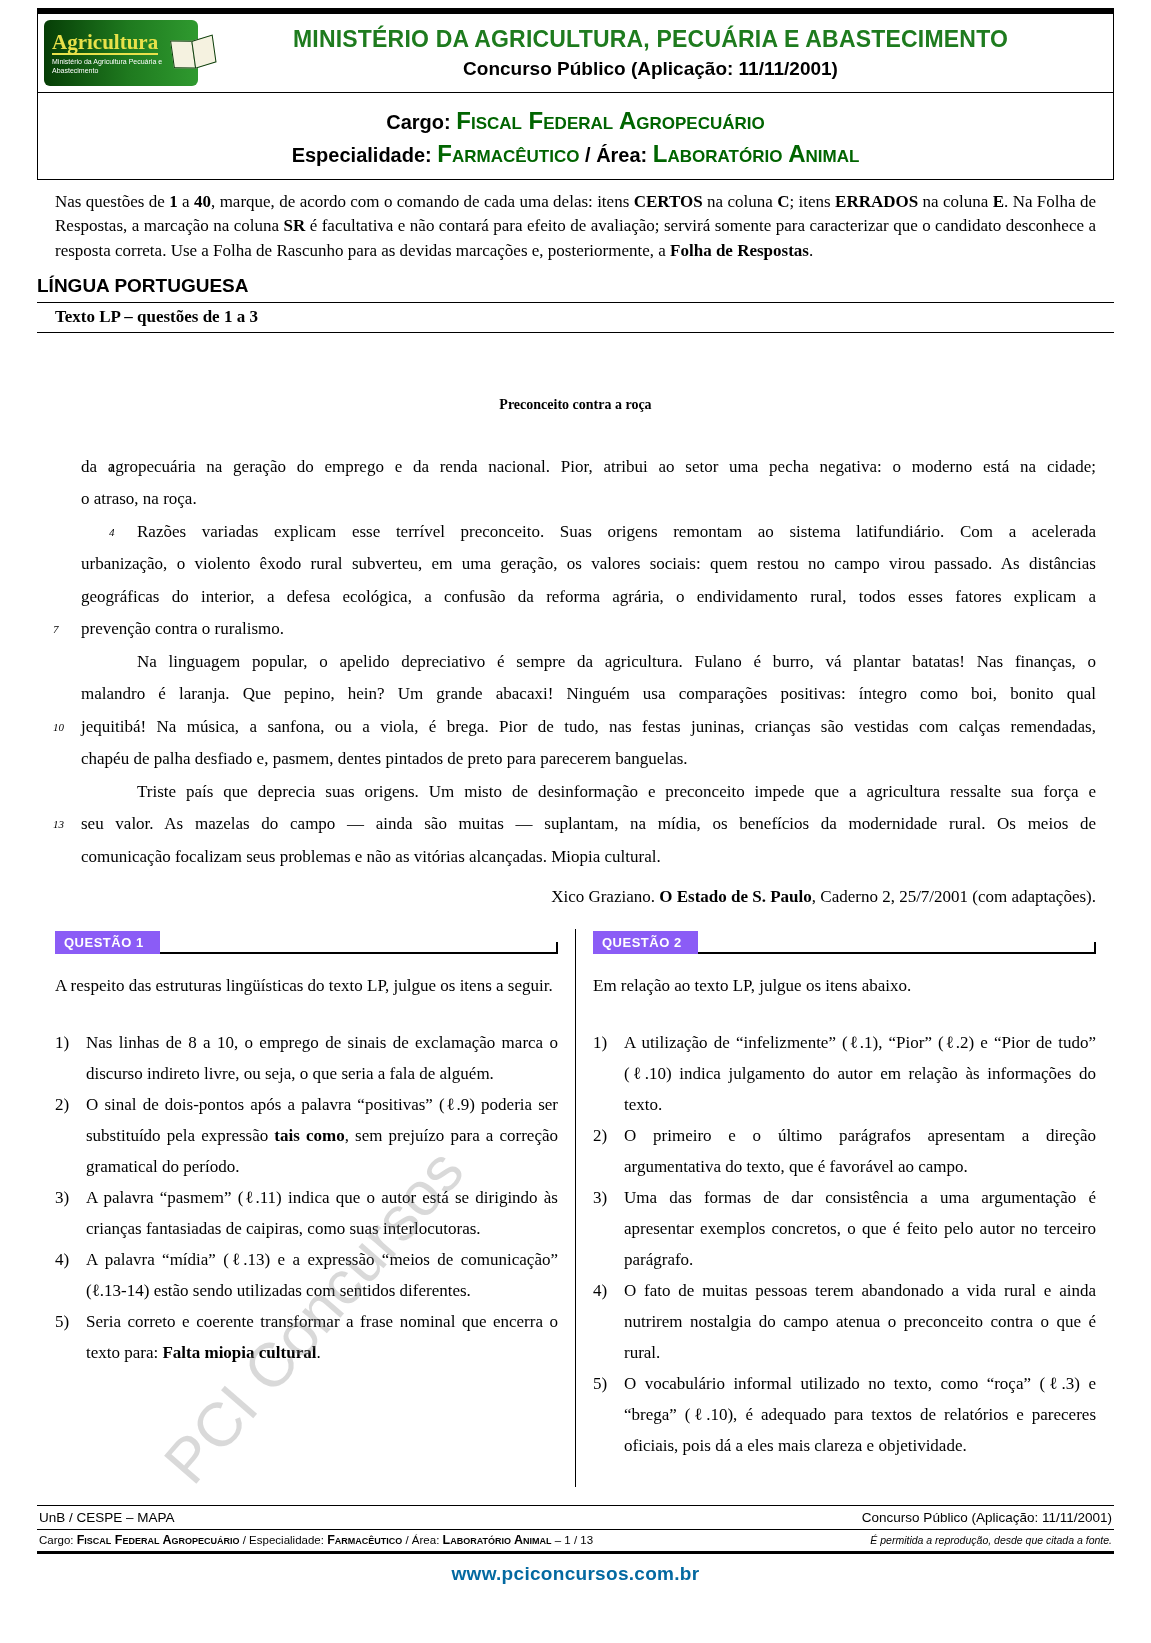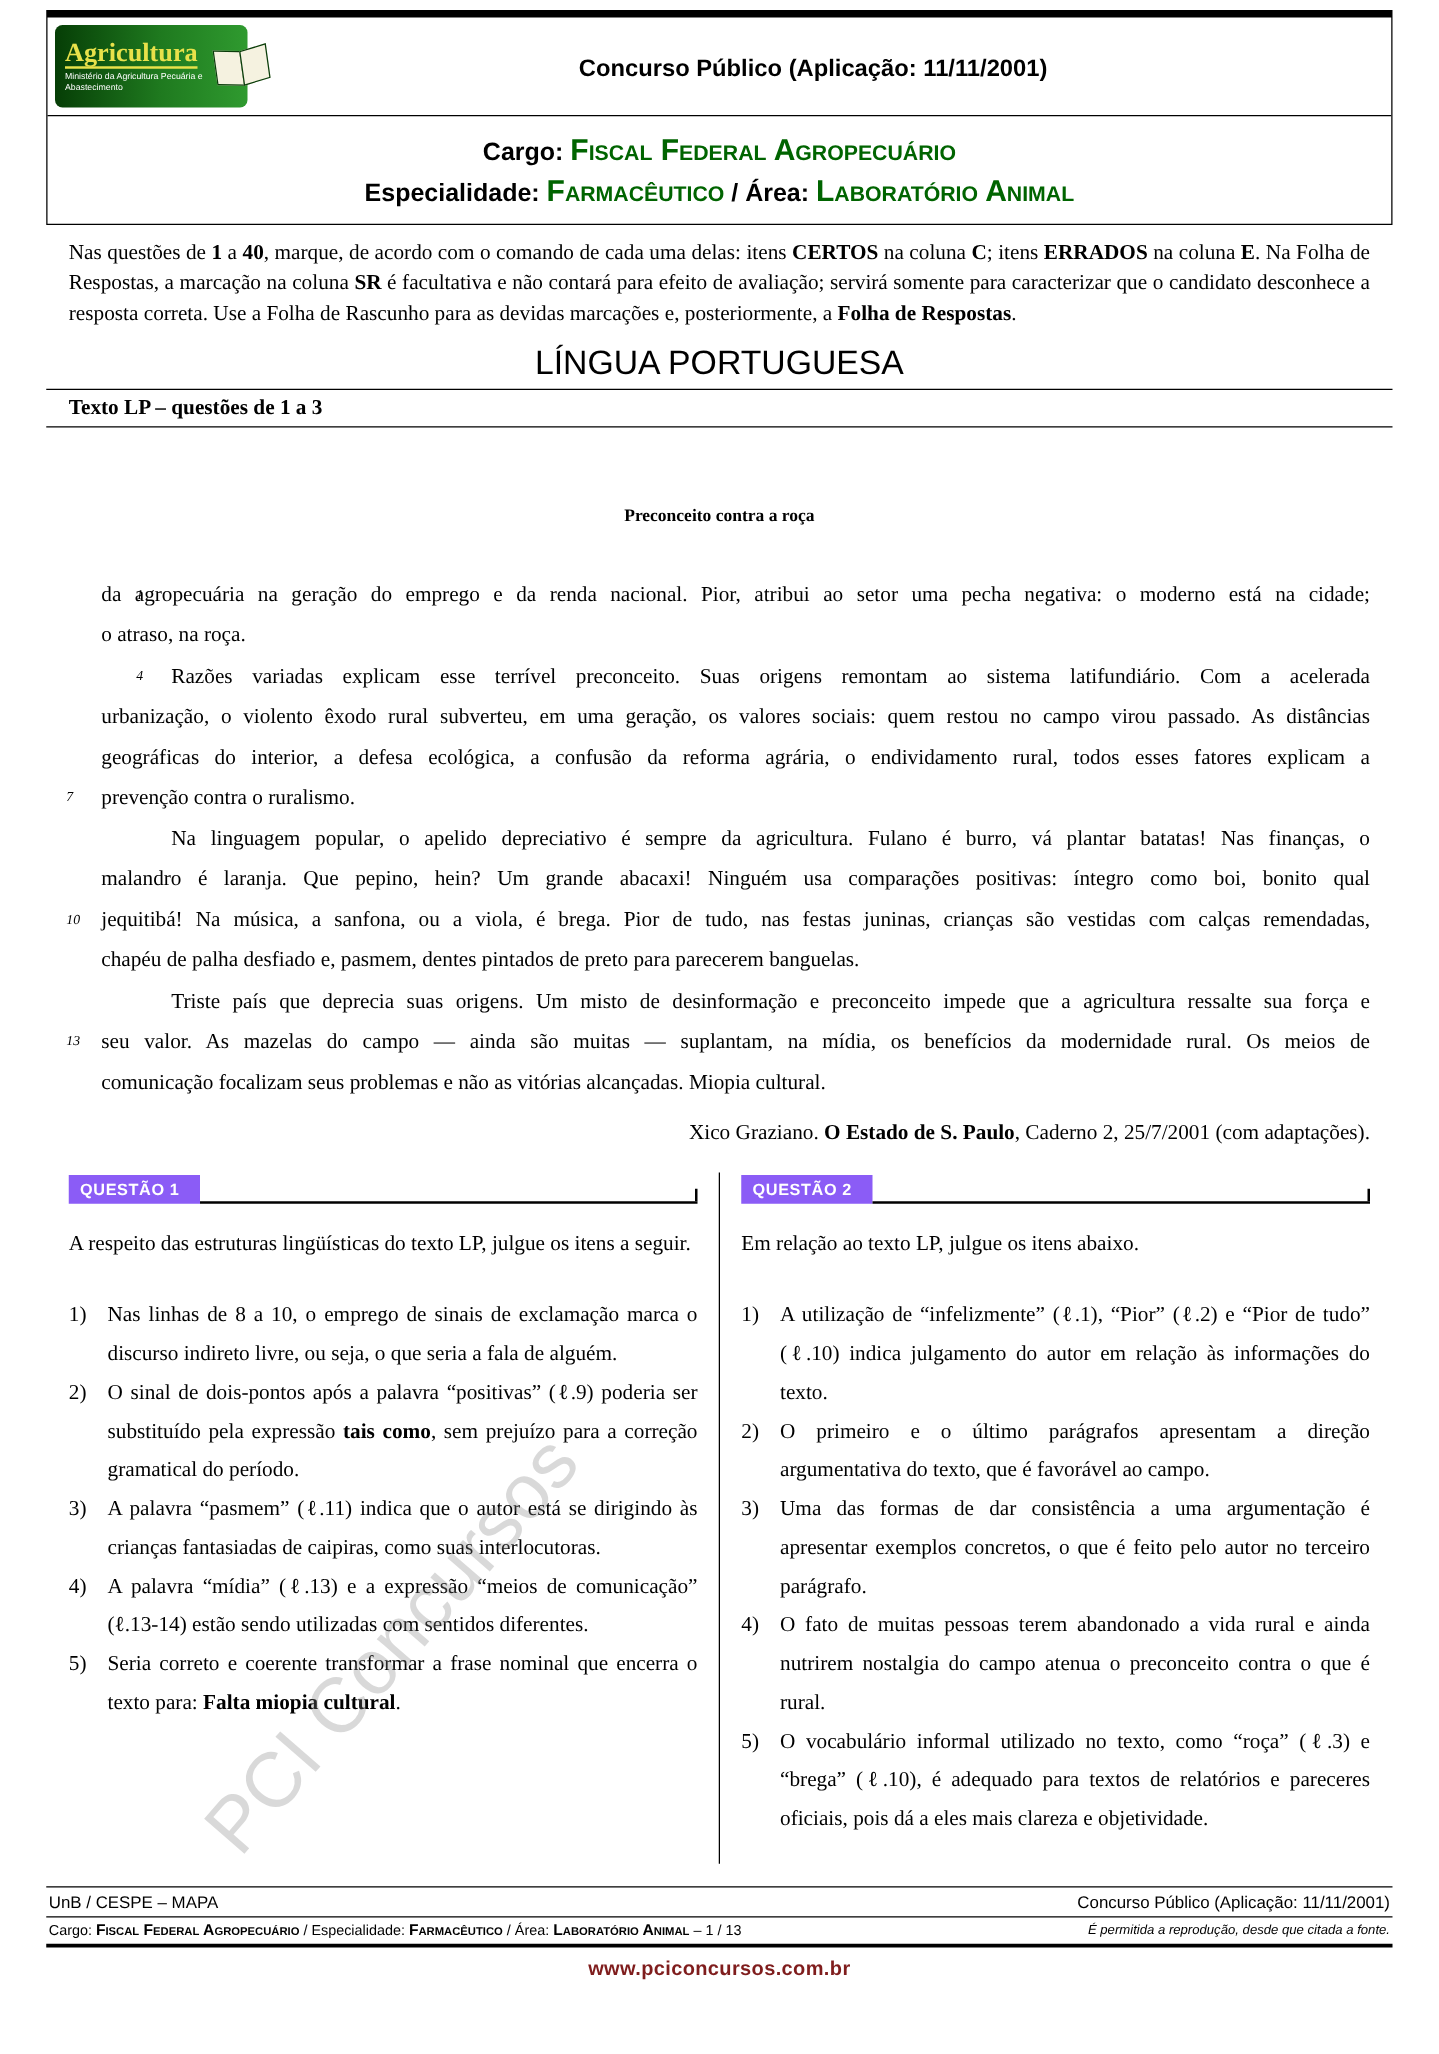--- a/index.html
+++ b/index.html
@@ -20,21 +20,21 @@
   .pg-r { left:23px; transform:skewY(-9deg); }
   .header-titles { flex:1; text-align:center; }
   .ministry-title { font-family:"Liberation Sans",sans-serif; font-weight:bold; font-size:23px; color:#1e7b1e; letter-spacing:.2px; }
   .contest-title { font-family:"Liberation Sans",sans-serif; font-weight:bold; font-size:19px; margin-top:5px; }
   .cargo-box { padding:9px 0 11px; text-align:center; }
   .cargo-line { font-family:"Liberation Sans",sans-serif; font-weight:bold; font-size:20px; margin-top:5px; }
   .cargo-line .val { color:#006400; font-variant:small-caps; font-size:24px; }
 
   
   .instructions { margin:10px 18px 0; font-size:17px; line-height:1.43; text-align:justify; }
-  .section-title { font-family:"Liberation Sans",sans-serif; font-weight:normal; font-size:27px; text-align:center; margin:12px 0 5px; }
+  .section-title { font-family:"Liberation Sans",sans-serif; font-weight:bold; font-size:19px; margin:12px 0 5px; }
   .rule { border-top:1px solid #000; }
   .text-label { font-weight:bold; font-size:17px; margin:4px 18px 5px; }
   .text-title { font-size:14px; font-weight:bold; text-align:center; margin:64px 0 38px; }
 
   
   .text-body { margin:0 18px 0 44px; }
   .tline { position:relative; font-size:17px; line-height:32.5px; text-align:justify; text-align-last:justify; }
   .tline.tlast { text-align-last:left; }
   .tline.tindent { text-indent:56px; }
   .lnum { position:absolute; left:-28px; top:0; font-size:11px; font-style:italic; line-height:32.5px; }
@@ -55,21 +55,21 @@
   .qmark { position:absolute; left:0; top:0; }
 
   
   .footer { margin-top:auto; padding-top:18px; }
   .frule { border-top:1px solid #000; }
   .frule.thick { border-top:3px solid #000; }
   .frow1 { display:flex; justify-content:space-between; font-size:13.5px; padding:4px 2px; }
   .frow2 { display:flex; justify-content:space-between; align-items:center; font-size:11.5px; padding:3px 2px 4px; }
   .fsc { font-weight:bold; font-variant:small-caps; font-size:12.5px; }
   .fnote { font-style:italic; font-size:10.5px; }
-  .url { text-align:center; color:#7f1d1d; font-weight:bold; font-size:16px; margin-top:9px; letter-spacing:.3px; }
+  .url { text-align:center; color:#0369a1; font-weight:bold; font-size:19px; margin-top:9px; letter-spacing:.3px; }
 
   
   .watermark { position:absolute; left:150px; top:1450px; transform:rotate(-49deg); transform-origin:0 0; font-family:"Liberation Sans",sans-serif; font-size:62px; color:rgba(130,130,130,.30); white-space:nowrap; pointer-events:none; z-index:3; }
 </style>
 </head>
 <body>
 
 <div class="page">
 
   <div class="watermark">PCI Concursos</div>
@@ -80,20 +80,21 @@
         <div class="logo-text">
           <span class="logo-title">Agricultura</span>
           <div class="logo-sub">Ministério da Agricultura Pecuária e Abastecimento</div>
         </div>
         <div class="logo-book">
           <span class="pg pg-l"></span>
             <span class="pg pg-r"></span>
         </div>
       </div>
       <div class="header-titles">
+        <div class="ministry-title">MINISTÉRIO DA AGRICULTURA, PECUÁRIA E ABASTECIMENTO</div>
         <div class="contest-title">Concurso Público (Aplicação: 11/11/2001)</div>
       </div>
     </div>
     <div class="cargo-box">
       <div class="cargo-line">
         <span class="lbl">Cargo:</span>
         <span class="val">Fiscal Federal Agropecuário</span>
       </div>
       <div class="cargo-line">
         <span class="lbl">Especialidade:</span>

